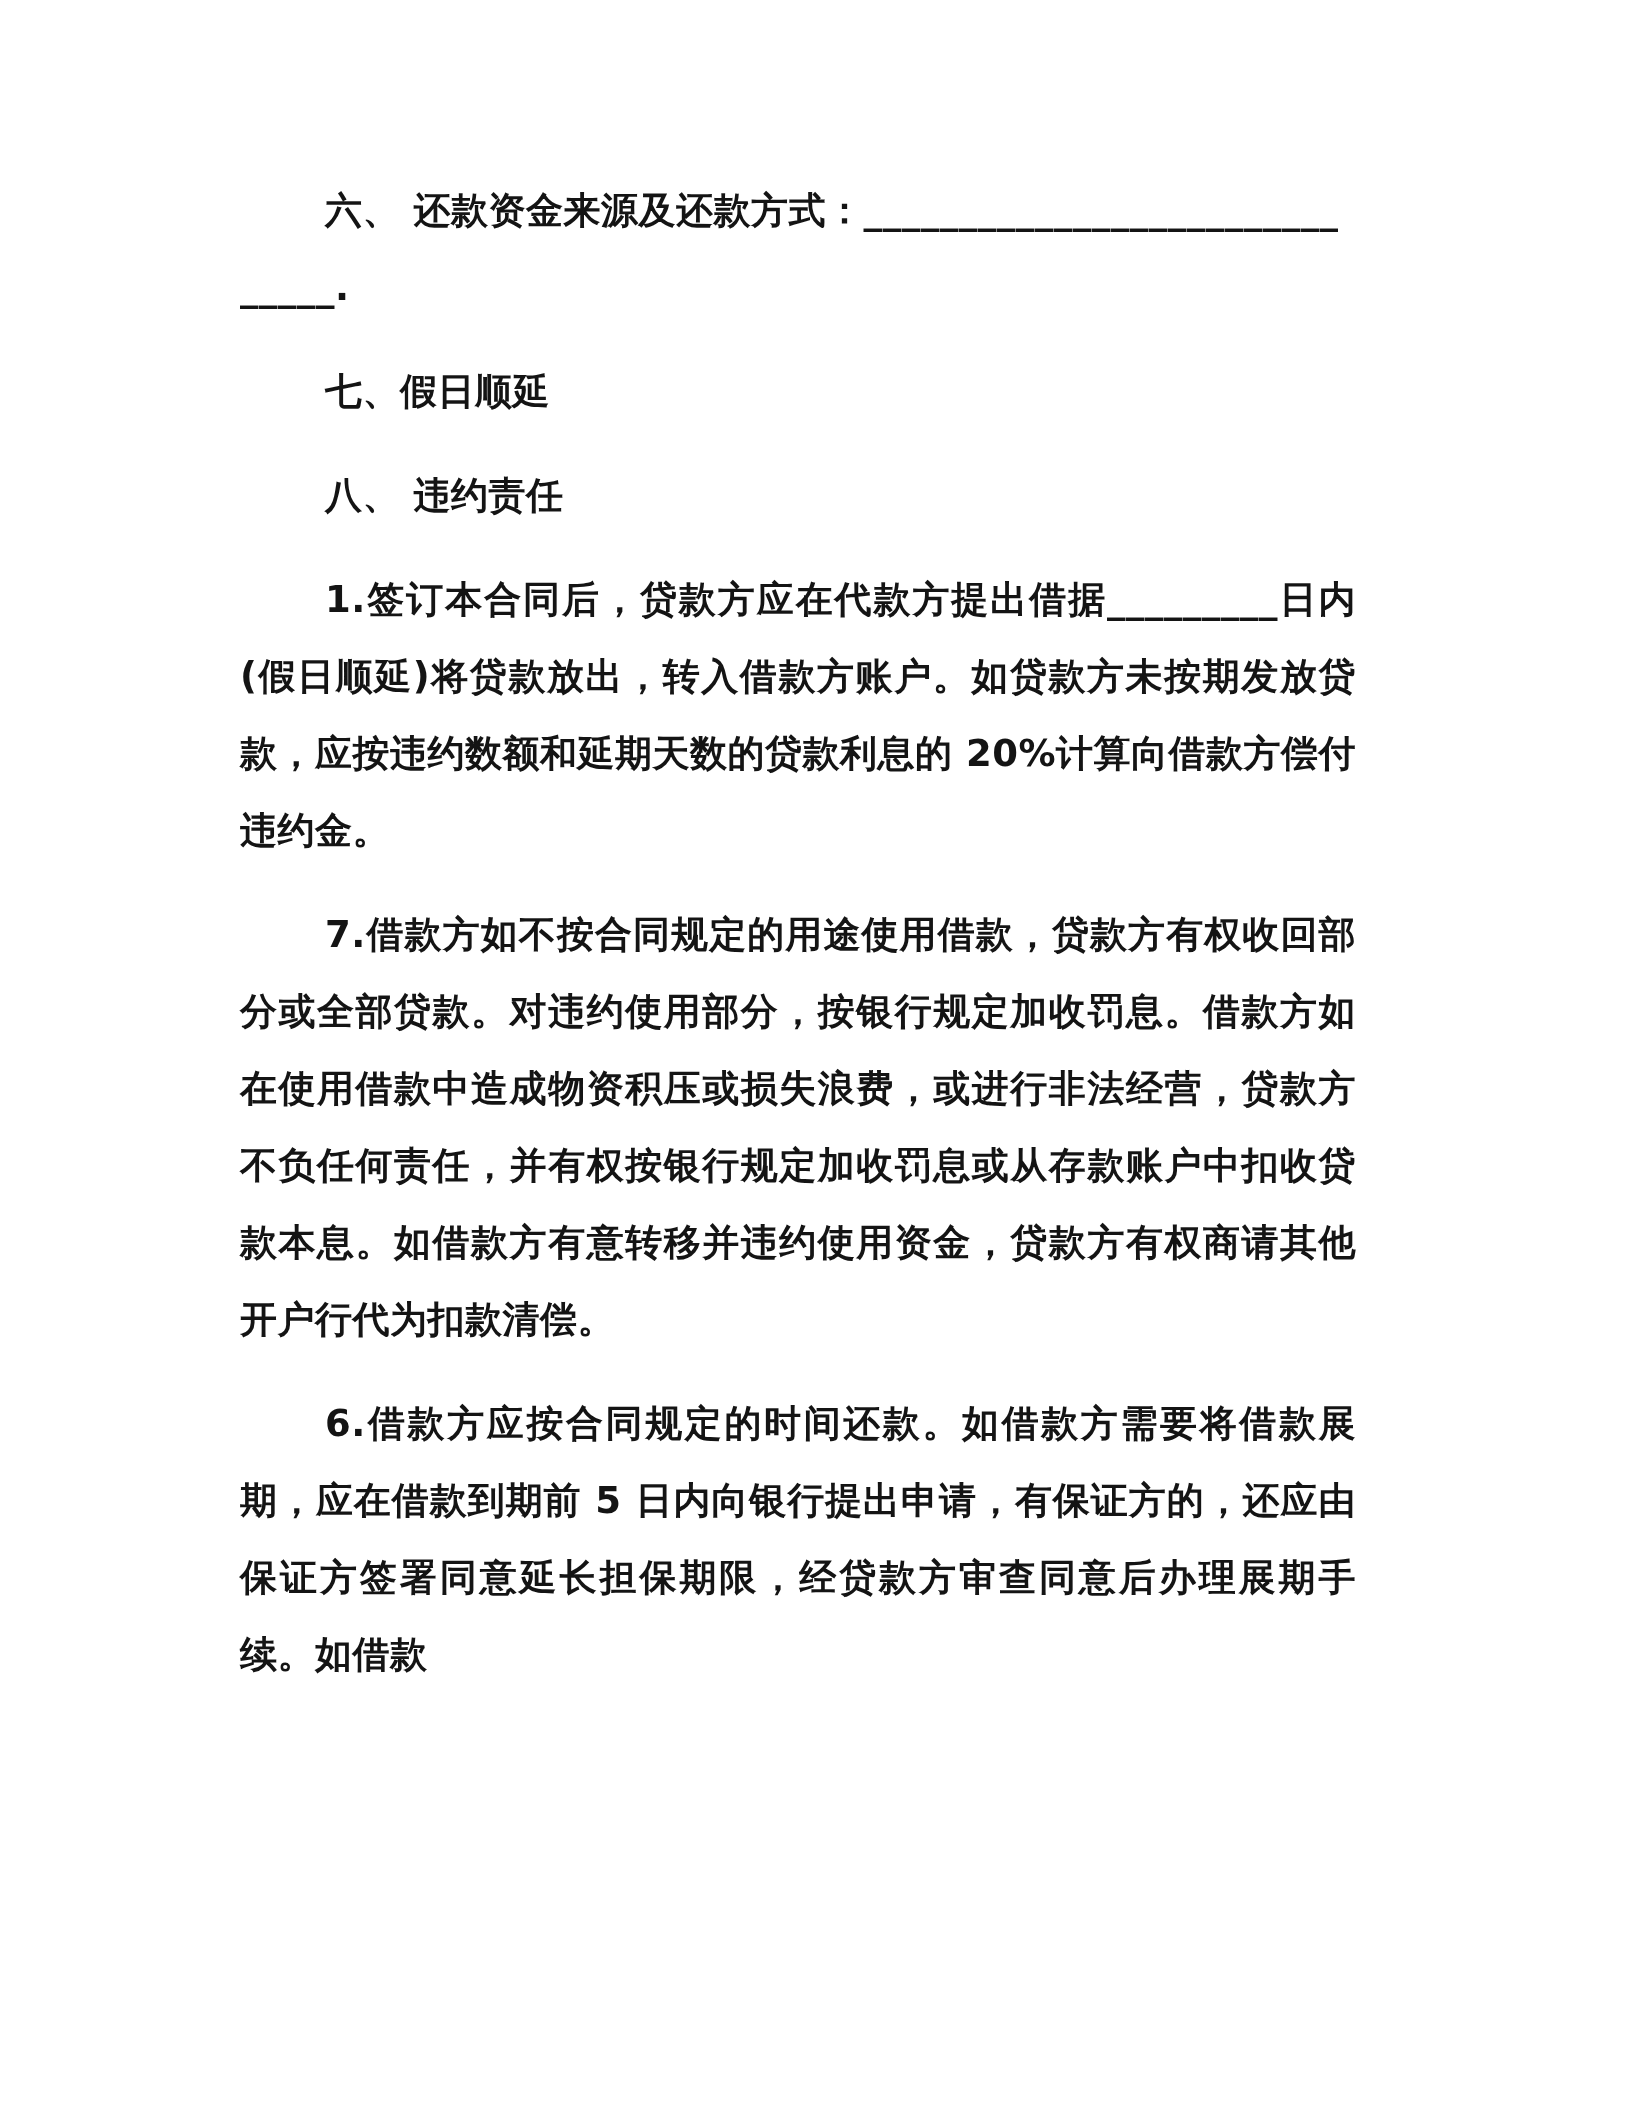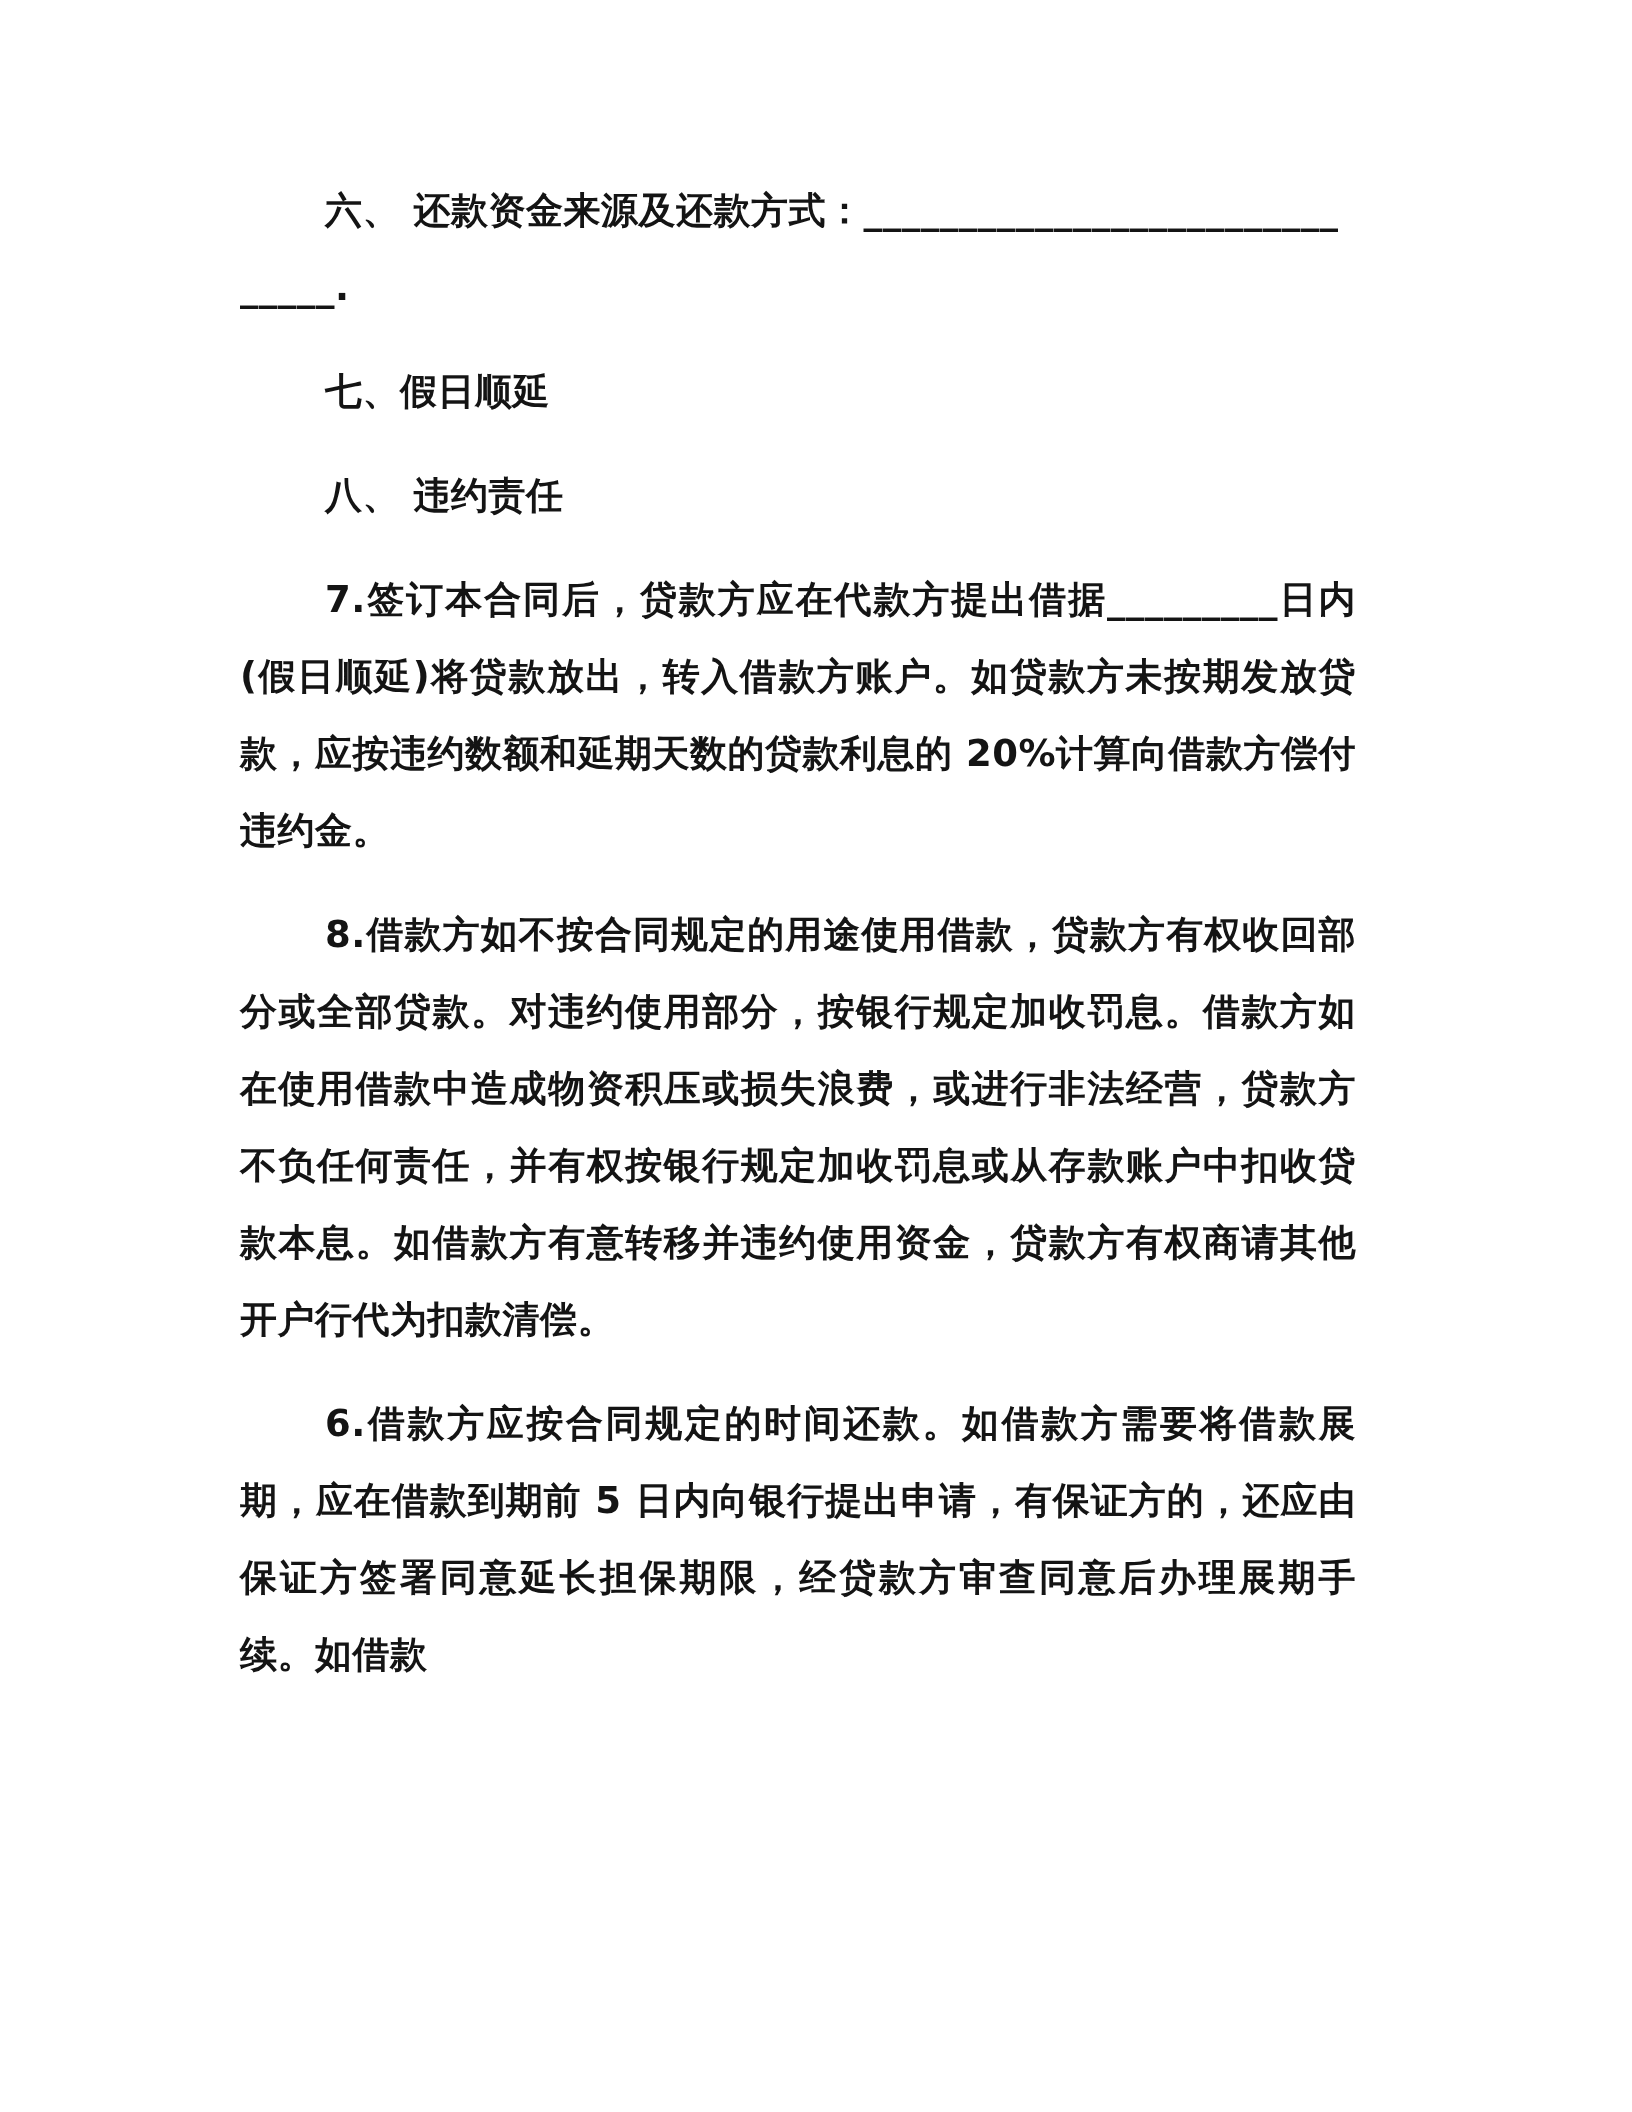--- a/index.html
+++ b/index.html
@@ -43,19 +43,19 @@
 
 <div class="page">
 
   <p class="para heading">六、 还款资金来源及还款方式：______________________________.</p>
 
   <p class="para heading">七、假日顺延</p>
 
 
   <p class="para heading">八、 违约责任</p>
 
-  <p class="para indent">7.签订本合同后，贷款方应在代款方提出借据_________日内(假日顺延)将贷款放出，转入借款方账户。如贷款方未按期发放贷款，应按违约数额和延期天数的贷款利息的 20%计算向借款方偿付违约金。</p>
+  <p class="para indent">1.签订本合同后，贷款方应在代款方提出借据_________日内(假日顺延)将贷款放出，转入借款方账户。如贷款方未按期发放贷款，应按违约数额和延期天数的贷款利息的 20%计算向借款方偿付违约金。</p>
 
-  <p class="para indent">8.借款方如不按合同规定的用途使用借款，贷款方有权收回部分或全部贷款。对违约使用部分，按银行规定加收罚息。借款方如在使用借款中造成物资积压或损失浪费，或进行非法经营，贷款方不负任何责任，并有权按银行规定加收罚息或从存款账户中扣收贷款本息。如借款方有意转移并违约使用资金，贷款方有权商请其他开户行代为扣款清偿。</p>
+  <p class="para indent">7.借款方如不按合同规定的用途使用借款，贷款方有权收回部分或全部贷款。对违约使用部分，按银行规定加收罚息。借款方如在使用借款中造成物资积压或损失浪费，或进行非法经营，贷款方不负任何责任，并有权按银行规定加收罚息或从存款账户中扣收贷款本息。如借款方有意转移并违约使用资金，贷款方有权商请其他开户行代为扣款清偿。</p>
 
   <p class="para indent">6.借款方应按合同规定的时间还款。如借款方需要将借款展期，应在借款到期前 5 日内向银行提出申请，有保证方的，还应由保证方签署同意延长担保期限，经贷款方审查同意后办理展期手续。如借款</p>
 
 </div>
 
 </body></html>

